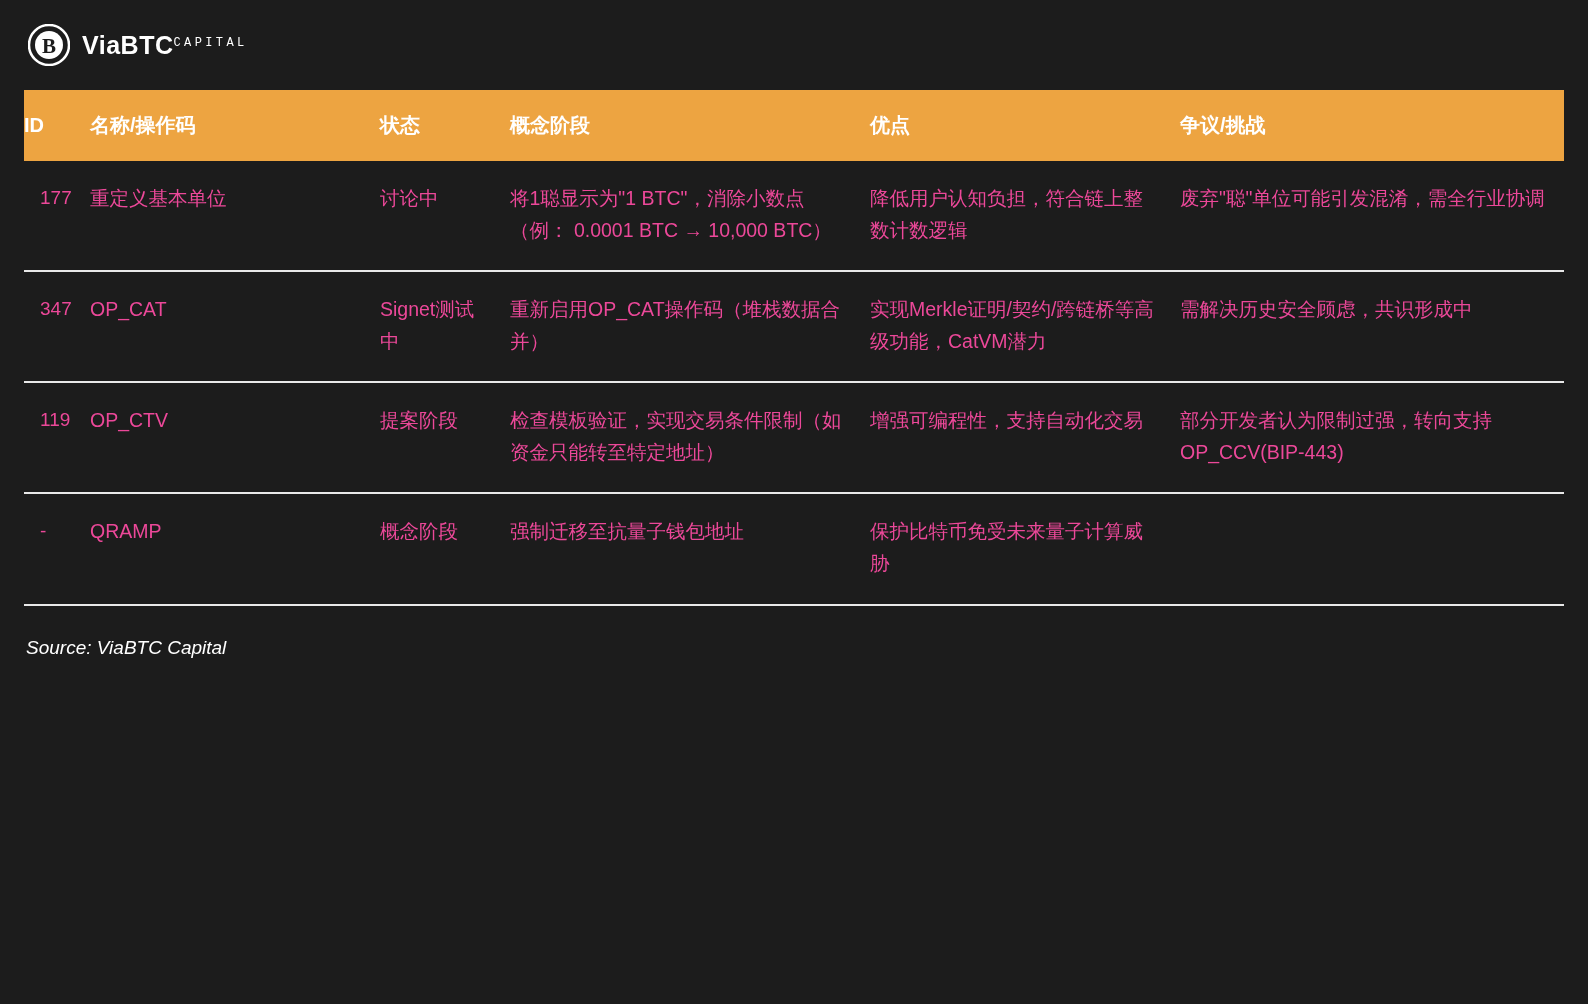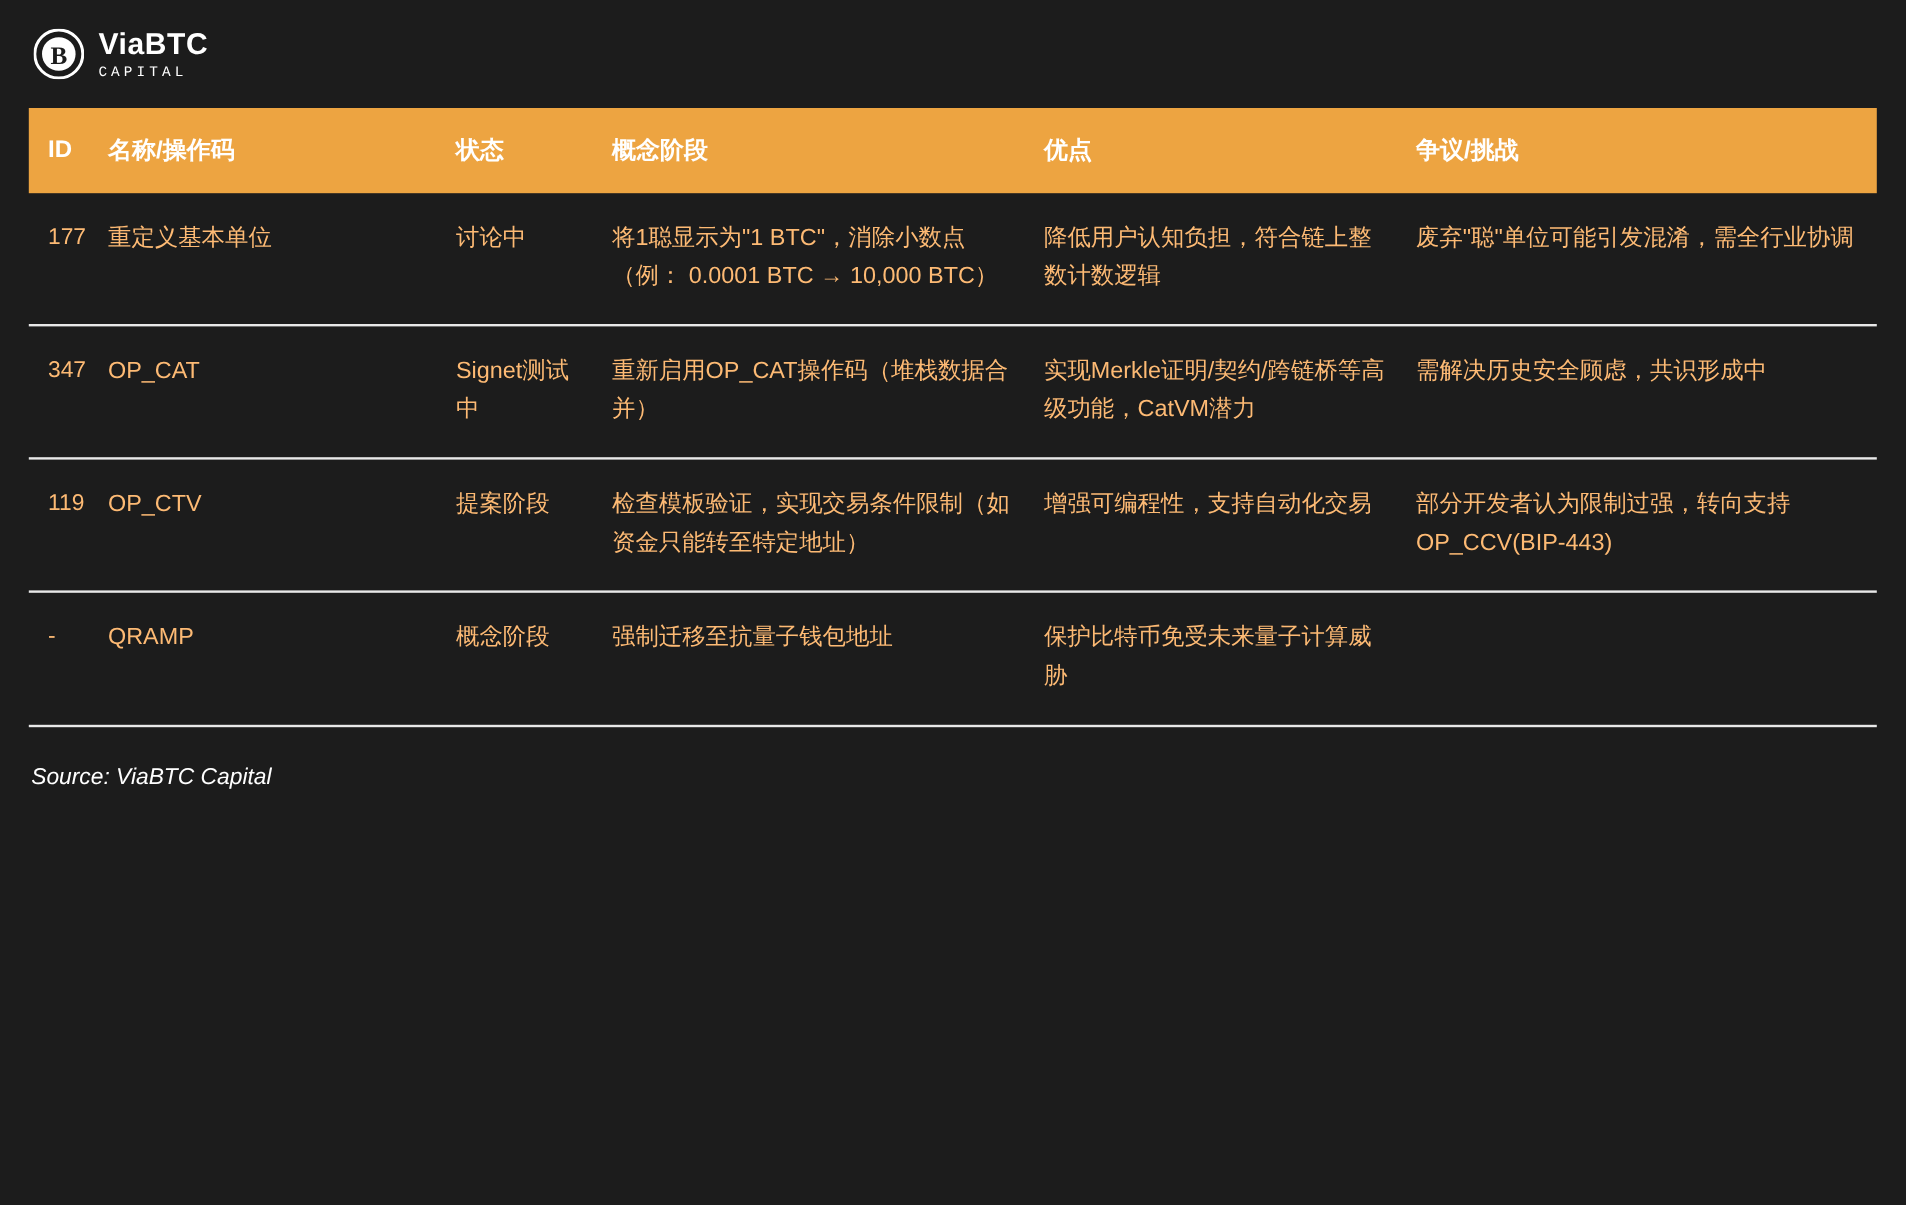--- a/index.html
+++ b/index.html
@@ -40,21 +40,21 @@
     align-items: center;
     gap: 12px;
   }
   .brand-mark {
     width: 42px;
     height: 42px;
     position: relative;
   }
   .brand-text {
     display: flex;
-    flex-direction: column;
+    flex-direction: row;
     justify-content: center;
     line-height: 1;
   }
   .brand-name {
     font-size: 25px;
     font-weight: bold;
     color: #ffffff;
     letter-spacing: 0.5px;
   }
   .brand-sub {
@@ -74,31 +74,31 @@
   }
   .table thead th {
     background: #eda441;
     color: #ffffff;
     font-size: 20px;
     font-weight: bold;
     text-align: left;
     padding: 22px 0 22px 0;
     vertical-align: middle;
   }
-  .table thead th.c0 { padding-left: 16px; }
+  .table thead th.c0 { }
   .col0 { width: 66px; }
   .col1 { width: 290px; }
   .col2 { width: 130px; }
   .col3 { width: 360px; }
   .col4 { width: 310px; }
   .col5 { width: 384px; }
 
   .table tbody td {
     font-size: 19.5px;
-    color: #fdba74;
+    color: #ec4899;
     vertical-align: top;
     padding: 22px 18px 24px 0;
     line-height: 1.62;
     border-bottom: 2px solid #e8e8e8;
   }
   .table tbody tr:last-child td {
     border-bottom: 2px solid #e8e8e8;
   }
   .table tbody td.c0 {
     padding-left: 16px;

